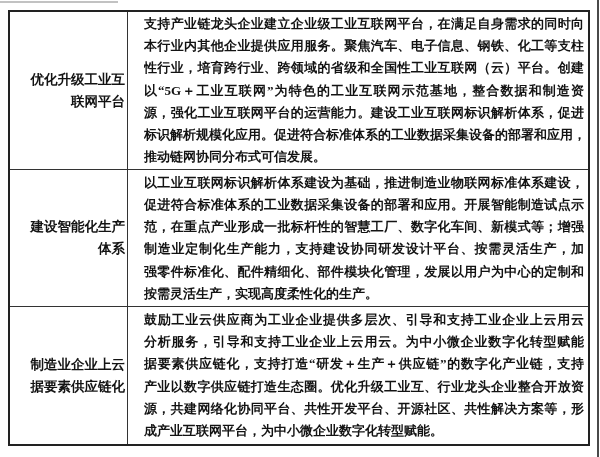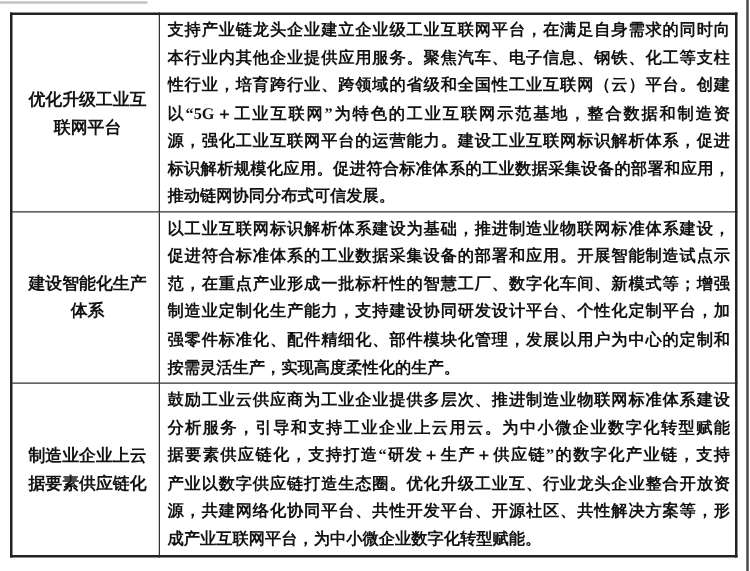--- a/index.html
+++ b/index.html
@@ -47,33 +47,34 @@
   tr.row-1 { height: 156px; }
   tr.row-2 { height: 137px; }
   tr.row-3 { height: 138px; }
   td.head-cell {
     width: 110px;
     padding: 0 2px 0 5px;
     font-size: 13.5px;
   }
   .head-line {
     line-height: 22px;
-    text-align: center;
+    text-align: right;
     white-space: nowrap;
   }
   td.body-cell {
     padding: 1px 4px 1px 6px;
     font-size: 13px;
   }
   .body-line {
     line-height: 22.2px;
     text-align: justify;
     text-align-last: justify;
     overflow: hidden;
     white-space: nowrap;
+    margin-left: 10px;
   }
   .body-line.last {
     text-align-last: left;
   }
 </style>
 </head>
 <body>
 
 <div class="page">
   <div class="artifact-top"></div>
@@ -97,32 +98,32 @@
         </tr>
         <tr class="row-2">
           <td class="head-cell">
             <div class="head-line">建设智能化生产</div>
             <div class="head-line">体系</div>
           </td>
           <td class="body-cell">
             <div class="body-line">以工业互联网标识解析体系建设为基础，推进制造业物联网标准体系建设，</div>
             <div class="body-line">促进符合标准体系的工业数据采集设备的部署和应用。开展智能制造试点示</div>
             <div class="body-line">范，在重点产业形成一批标杆性的智慧工厂、数字化车间、新模式等；增强</div>
-            <div class="body-line">制造业定制化生产能力，支持建设协同研发设计平台、个性化定制平台，加</div>
+            <div class="body-line">制造业定制化生产能力，支持建设协同研发设计平台、按需灵活生产，加</div>
             <div class="body-line">强零件标准化、配件精细化、部件模块化管理，发展以用户为中心的定制和</div>
             <div class="body-line last">按需灵活生产，实现高度柔性化的生产。</div>
           </td>
         </tr>
         <tr class="row-3">
           <td class="head-cell">
             <div class="head-line">制造业企业上云</div>
             <div class="head-line">据要素供应链化</div>
           </td>
           <td class="body-cell">
-            <div class="body-line">鼓励工业云供应商为工业企业提供多层次、推进制造业物联网标准体系建设</div>
+            <div class="body-line">鼓励工业云供应商为工业企业提供多层次、引导和支持工业企业上云用云</div>
             <div class="body-line">分析服务，引导和支持工业企业上云用云。为中小微企业数字化转型赋能</div>
             <div class="body-line">据要素供应链化，支持打造“研发＋生产＋供应链”的数字化产业链，支持</div>
             <div class="body-line">产业以数字供应链打造生态圈。优化升级工业互、行业龙头企业整合开放资</div>
             <div class="body-line">源，共建网络化协同平台、共性开发平台、开源社区、共性解决方案等，形</div>
             <div class="body-line last">成产业互联网平台，为中小微企业数字化转型赋能。</div>
           </td>
         </tr>
       </tbody>
   </table>
 </div>

